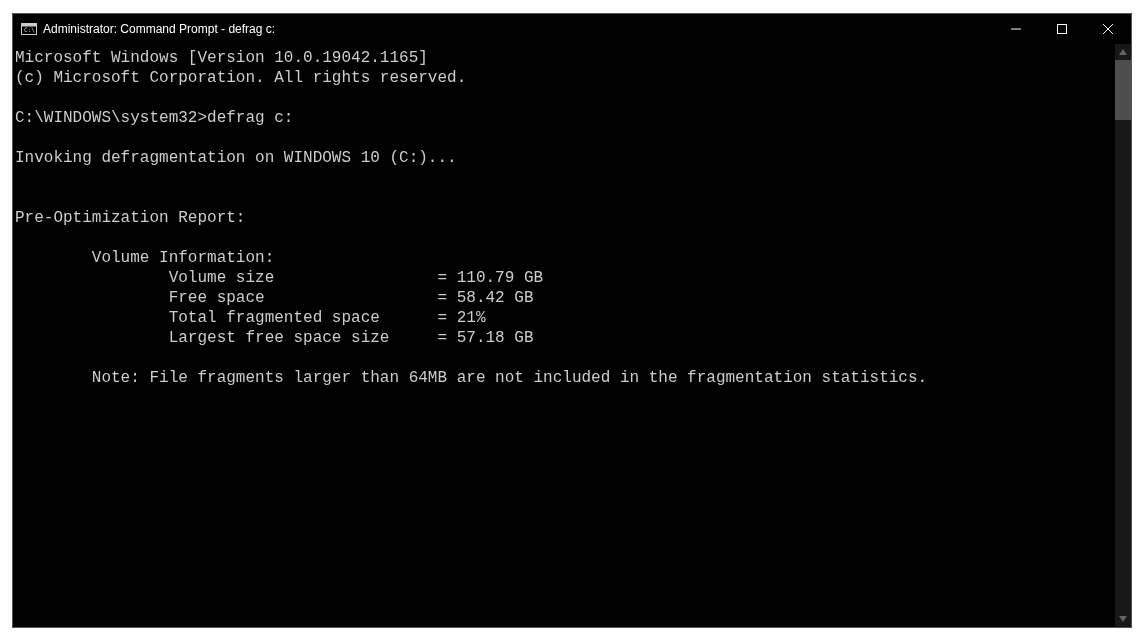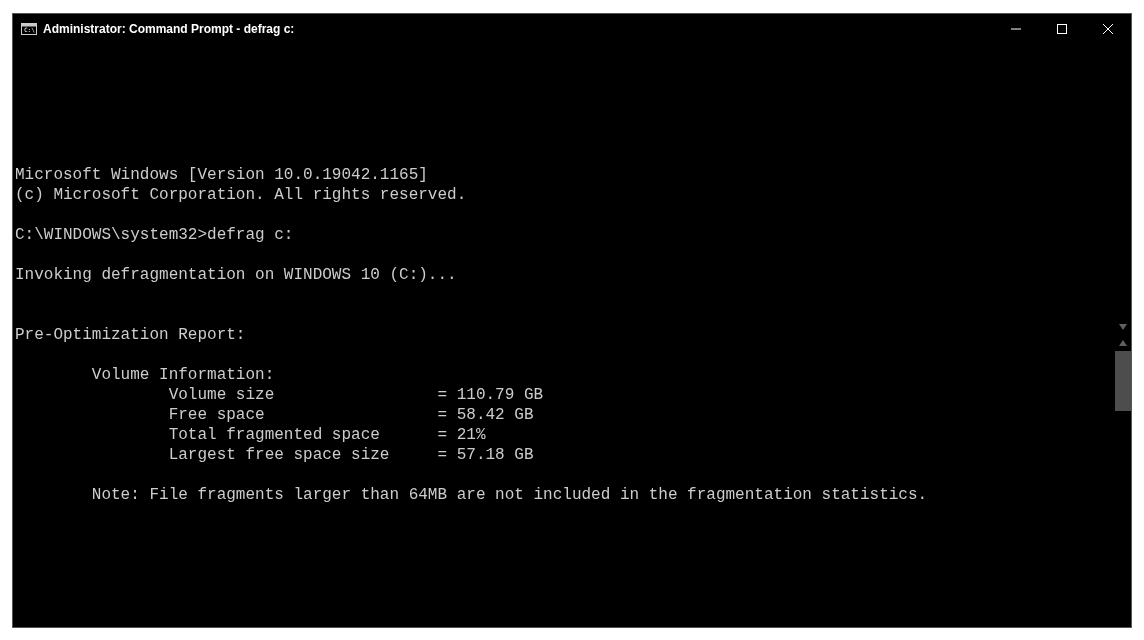--- a/index.html
+++ b/index.html
@@ -25,21 +25,20 @@
       flex-direction: column;
       position: relative;
     }
     .titlebar {
       height: 30px;
       background: #000000;
       display: flex;
       align-items: center;
       color: #ffffff;
       font-size: 12px;
-      font-weight: bold;
     }
     .titlebar-icon {
       width: 16px;
       height: 16px;
       margin-left: 8px;
       margin-right: 6px;
       display: flex;
       align-items: center;
       justify-content: center;
     }
@@ -58,21 +57,20 @@
       align-items: center;
       justify-content: center;
       color: #ffffff;
       cursor: pointer;
     }
     .console-area {
       flex: 1;
       display: flex;
       position: relative;
       overflow: hidden;
-      align-items: center;
     }
     .console-content {
       flex: 1;
       padding: 4px 2px;
       font-family: Consolas, 'Courier New', monospace;
       font-size: 16px;
       line-height: 20px;
       color: #cccccc;
       white-space: pre;
       overflow: hidden;

